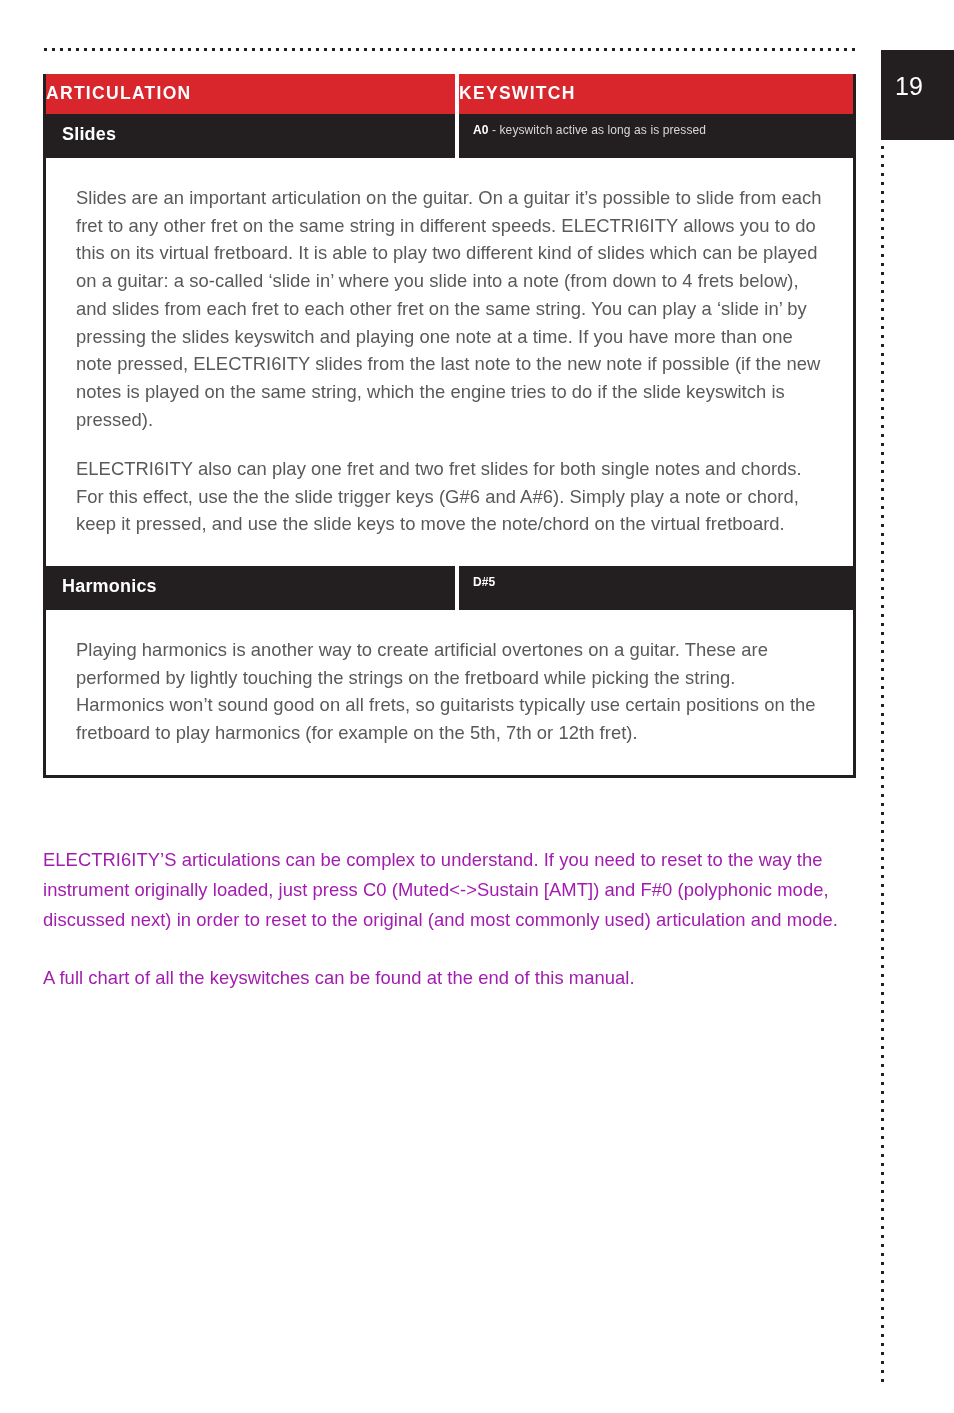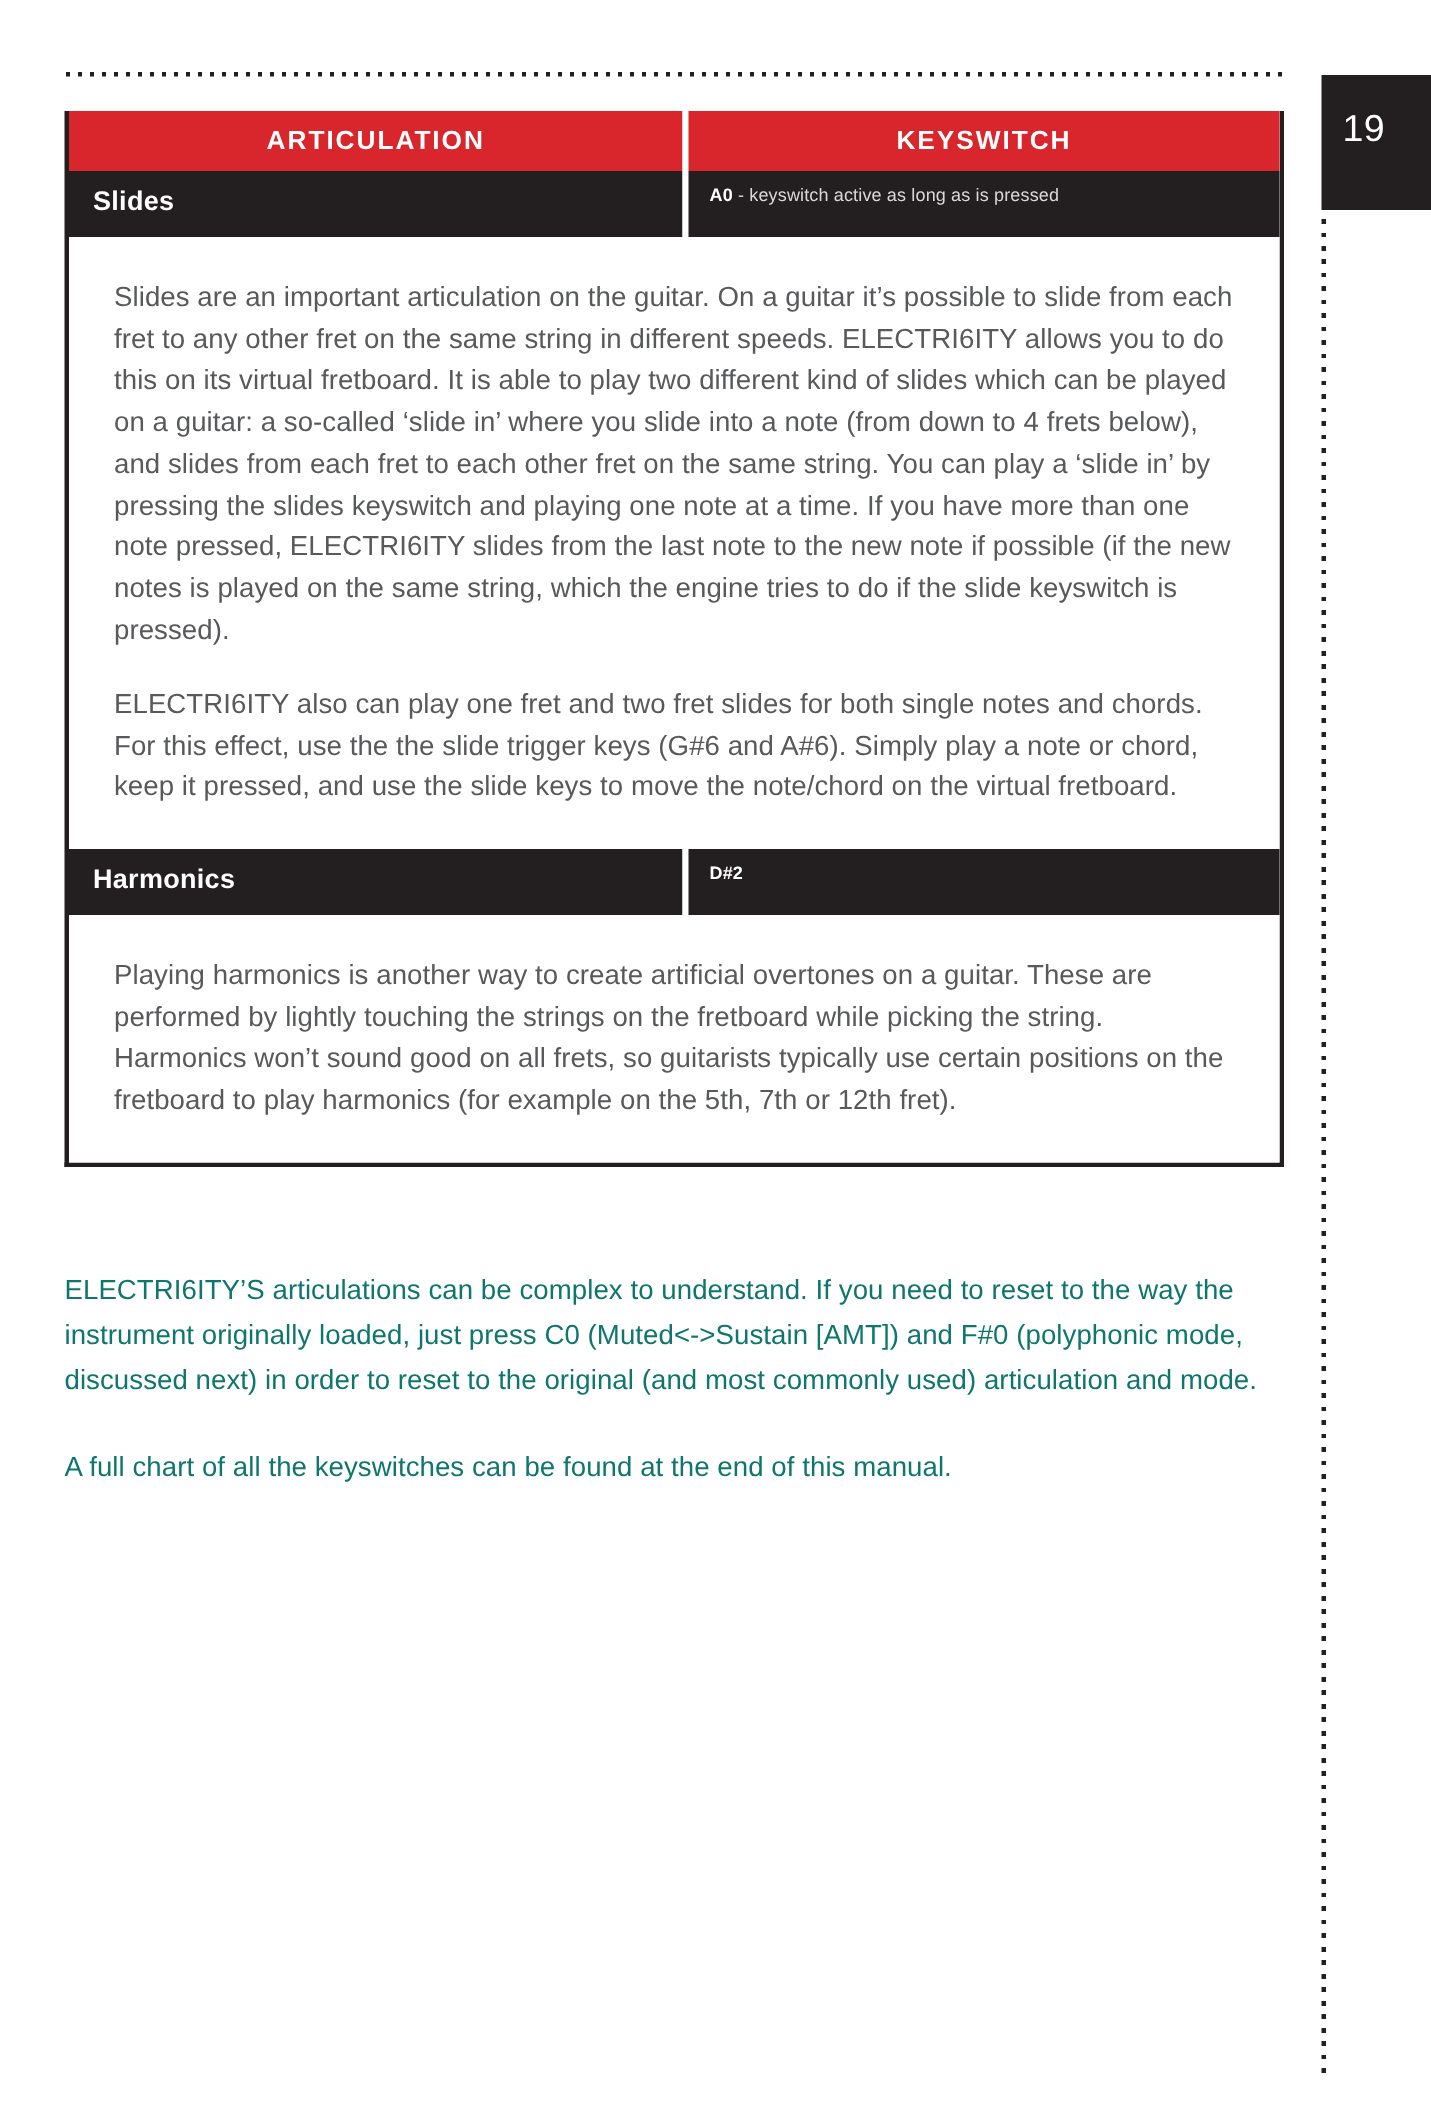--- a/index.html
+++ b/index.html
@@ -78,21 +78,20 @@
 
   .head-row {
     background: #ffffff;
   }
   .head-cell {
     background: #d8262c;
     color: #ffffff;
     font-size: 17.5px;
     font-weight: bold;
     letter-spacing: 1.3px;
-    text-align: center;
     padding: 9px 0 10px 0;
     box-sizing: border-box;
   }
   .head-cell.c1 { width: 409px; }
   .head-gap   { width: 4px; background: #ffffff; }
   .head-cell.c2 { flex: 1 1 auto; }
 
   .name-row {
     background: #ffffff;
   }
@@ -140,21 +139,21 @@
   .desc-cell p + p {
     margin-top: 21px;
   }
 
   
   .body-copy {
     position: absolute;
     left: 43px;
     top: 845px;
     width: 800px;
-    color: #0f766e;
+    color: #a21caf;
     font-size: 18.4px;
     line-height: 1.63;
     letter-spacing: 0.05px;
   }
   .body-copy p { margin: 0; }
   .body-copy p + p { margin-top: 28px; }
 </style>
 </head>
 <body>
 
@@ -190,21 +189,21 @@
       <p>ELECTRI6ITY also can play one fret and two fret slides for both single notes and chords. For this effect, use the the slide trigger keys (G#6 and A#6). Simply play a note or chord, keep it pressed, and use the slide keys to move the note/chord on the virtual fretboard.</p>
     </div>
   </div>
 
   <div class="row name-row">
     <div class="name-cell c1">
       <div class="art-name">Harmonics</div>
     </div>
     <div class="name-gap"></div>
     <div class="name-cell c2">
-      <div class="ks-text"><b>D#2</b><span></span></div>
+      <div class="ks-text"><b>D#5</b><span></span></div>
     </div>
   </div>
 
   <div class="row">
     <div class="desc-cell">
       <p>Playing harmonics is another way to create artificial overtones on a guitar. These are performed by lightly touching the strings on the fretboard while picking the string. Harmonics won’t sound good on all frets, so guitarists typically use certain positions on the fretboard to play harmonics (for example on the 5th, 7th or 12th fret).</p>
     </div>
   </div>
 
 </div>

